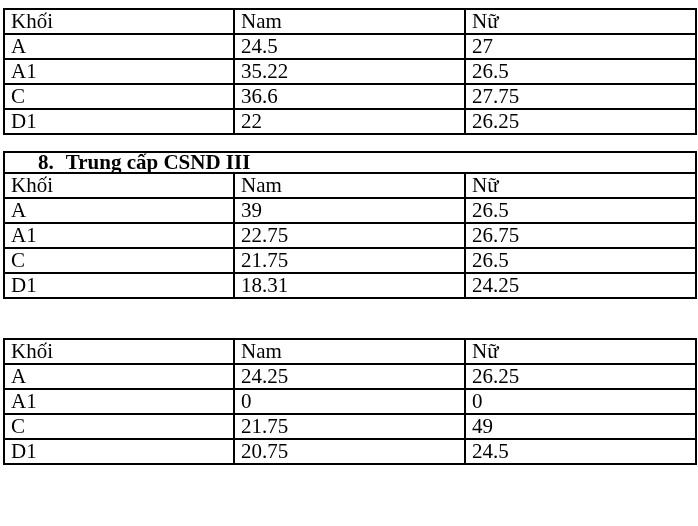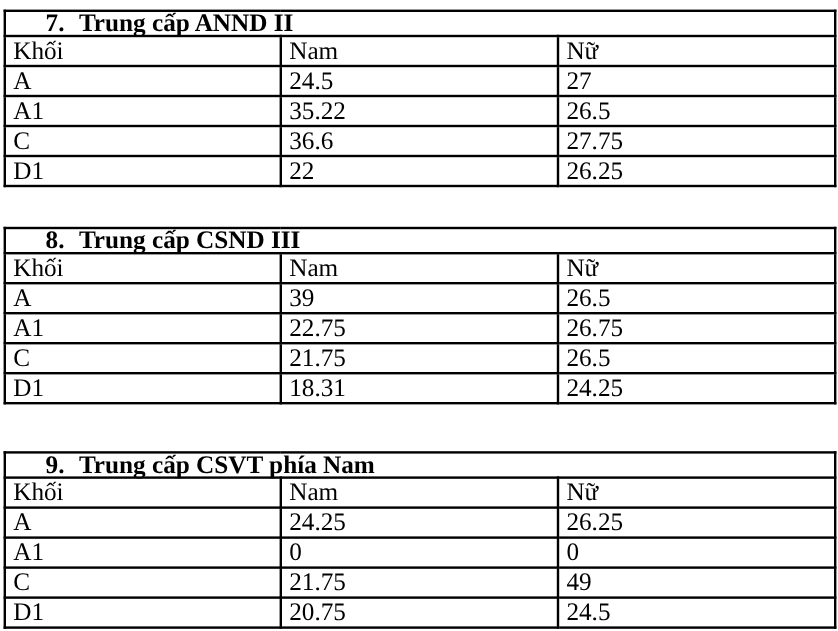--- a/index.html
+++ b/index.html
@@ -19,21 +19,21 @@
     width: 698px;
     height: 526px;
   }
   table.score {
     border-collapse: collapse;
     table-layout: fixed;
     width: 692px;
     margin-left: 3px;
   }
   table.score.t1 { margin-top: 8px; }
-  table.score.t2 { margin-top: 33px; padding-left: 30px; }
+  table.score.t2 { margin-top: 16px; padding-left: 30px; }
   table.score.t3 { margin-top: 39px; }
   col.c1 { width: 230px; }
   col.c2 { width: 231px; }
   col.c3 { width: 231px; }
   table.score td {
     border: 2px solid #000000;
     padding: 0 6px;
     font-size: 21px;
     line-height: 23px;
     height: 23px;
@@ -60,23 +60,20 @@
 
 <div class="doc-page">
 
   <table class="score t1">
     <colgroup>
         <col class="c1">
         <col class="c2">
         <col class="c3">
       </colgroup>
     <tbody>
-      <tr class="title-row">
-        <td colspan="3"><span class="list-num">7.</span><span class="list-title">Trung cấp ANND II</span></td>
-      </tr>
       <tr class="header-row">
         <td>Khối</td>
         <td>Nam</td>
         <td>Nữ</td>
       </tr>
       <tr>
         <td>A</td>
         <td>24.5</td>
         <td>27</td>
       </tr>
@@ -136,23 +133,20 @@
     </tbody>
   </table>
 
   <table class="score t3">
     <colgroup>
         <col class="c1">
         <col class="c2">
         <col class="c3">
       </colgroup>
     <tbody>
-      <tr class="title-row">
-        <td colspan="3"><span class="list-num">9.</span><span class="list-title">Trung cấp CSVT phía Nam</span></td>
-      </tr>
       <tr class="header-row">
         <td>Khối</td>
         <td>Nam</td>
         <td>Nữ</td>
       </tr>
       <tr>
         <td>A</td>
         <td>24.25</td>
         <td>26.25</td>
       </tr>

